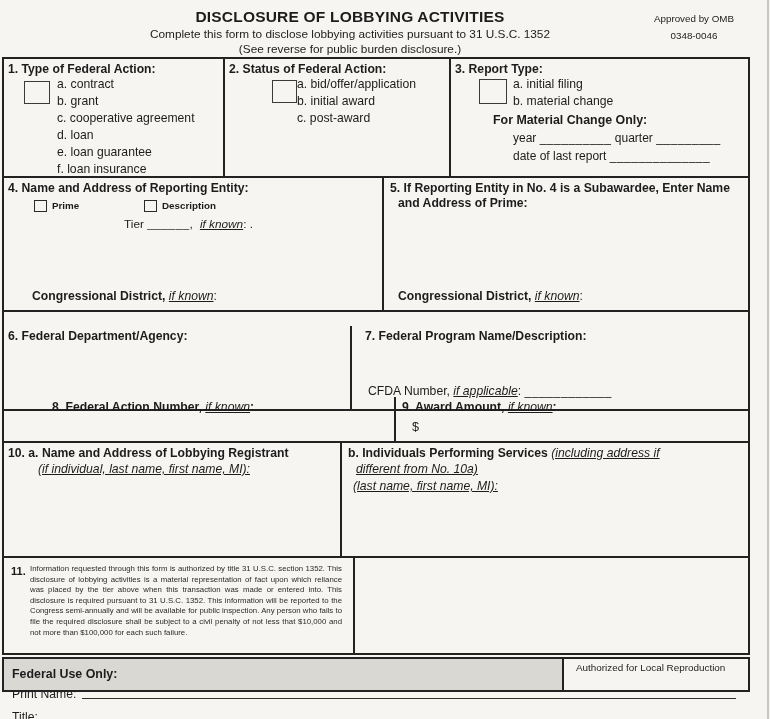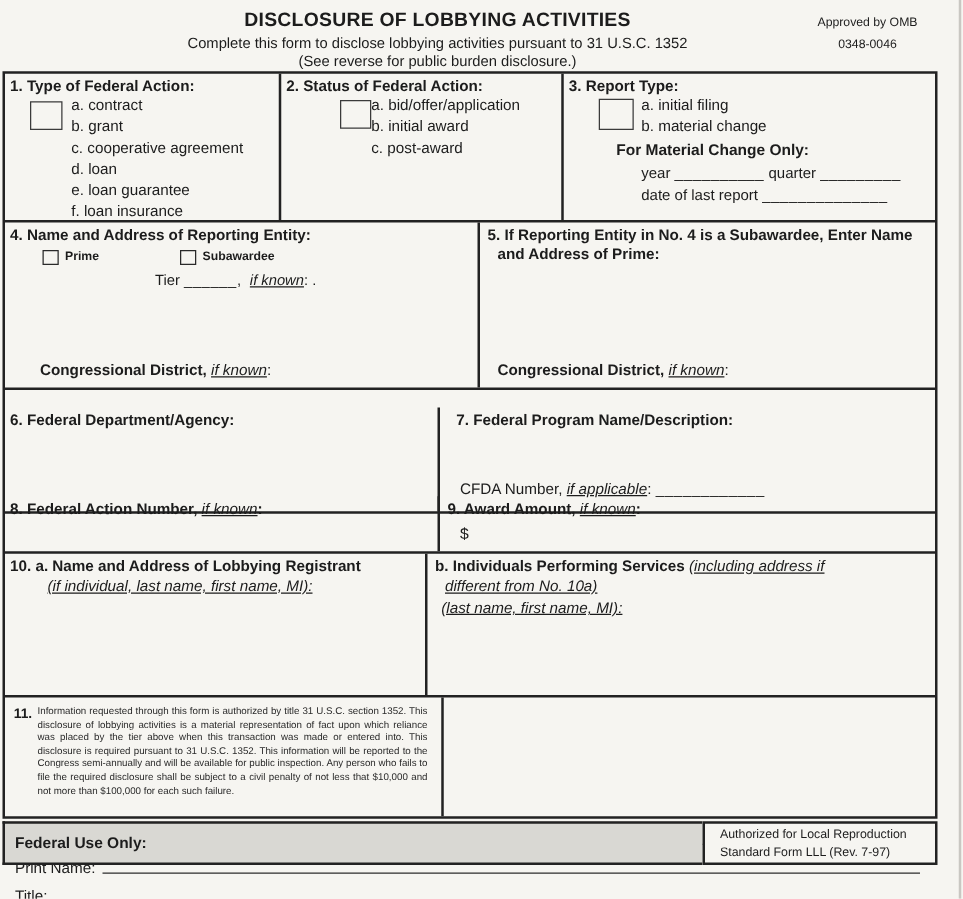--- a/index.html
+++ b/index.html
@@ -108,21 +108,21 @@
       </div>
     </div>
   </div>
 
   <div class="row" style="top:119px;height:134px;">
     <div class="cell vline" style="width:380px;">
       <div class="sec-title">4. Name and Address of Reporting Entity:</div>
       <div class="cb cb-sm" style="left:30px;top:22px;width:13px;height:12px;"></div>
       <div class="line-abs b" style="left:48px;top:22px;font-size:9.8px;">Prime</div>
       <div class="cb cb-sm" style="left:140px;top:22px;width:13px;height:12px;"></div>
-      <div class="line-abs b" style="left:158px;top:22px;font-size:9.8px;">Subawardee</div>
+      <div class="line-abs b" style="left:158px;top:22px;font-size:9.8px;">Description</div>
       <div class="line-abs" style="left:120px;top:39px;font-size:11.8px;">
         <span>Tier</span>
         <span class="blank">______,</span>&nbsp;
         <span class="it">if known</span><span>: .</span>
       </div>
       <div class="district" style="left:28px;bottom:7px;">
         <span class="b">Congressional District,</span>
         <span class="it">if known</span><span>:</span>
       </div>
     </div>
@@ -143,21 +143,21 @@
     <div class="cell" style="flex:1;">
       <div class="sec-title" style="padding-left:13px;">7. Federal Program Name/Description:</div>
       <div class="line-abs" style="left:16px;top:58px;font-size:12.2px;">
         <span>CFDA Number,</span>
         <span class="it">if applicable</span><span>:</span>
         <span class="blank">____________</span>
       </div>
     </div>
   </div>
 
-  <div class="row" style="top:338px;height:46px;">
+  <div class="row" style="top:338px;height:46px;padding-left:44px;">
     <div class="cell vline" style="width:348px;">
       <div class="sec-title">
         <span>8. Federal Action Number,</span>
         <span class="it">if known</span><span>:</span>
       </div>
     </div>
     <div class="cell" style="flex:1;">
       <div class="sec-title" style="padding-left:6px;">
         <span>9. Award Amount,</span>
         <span class="it">if known</span><span>:</span>
@@ -206,15 +206,14 @@
         <span class="sig-line-fixed"></span>
       </div>
     </div>
   </div>
 </div>
 
 <div class="footer">
   <div class="fed">Federal Use Only:</div>
   <div class="auth">
     <div>Authorized for Local Reproduction</div>
-    <div>Standard Form LLL (Rev. 7-97)</div>
   </div>
 </div>
 
 </body></html>

